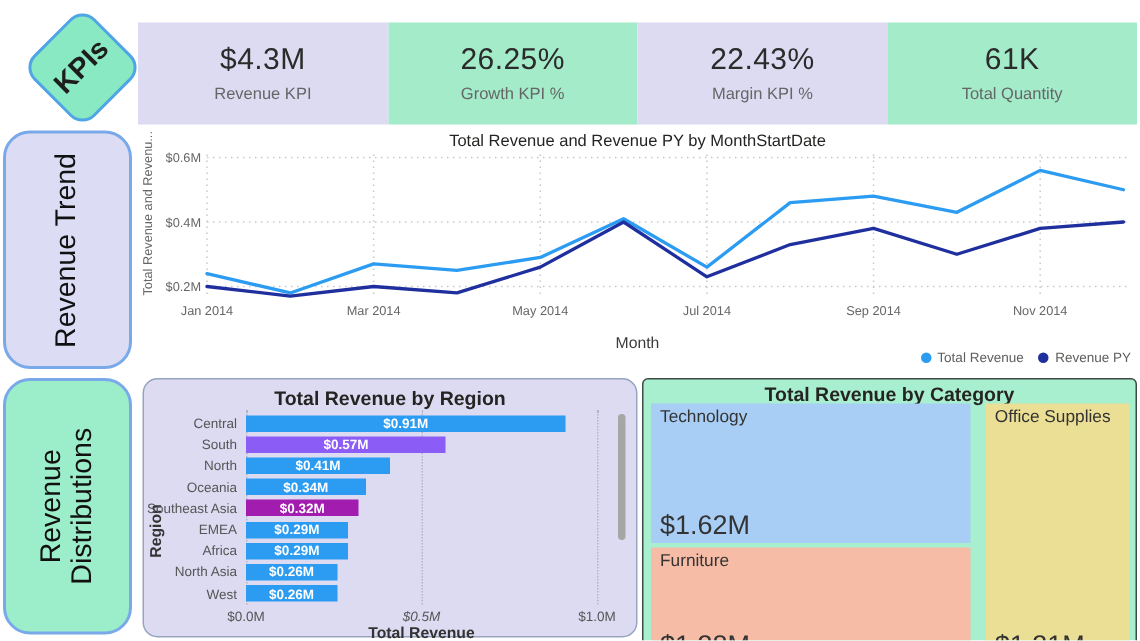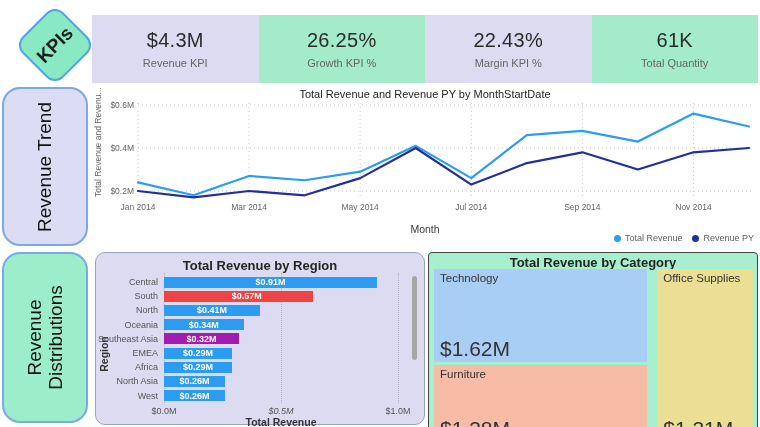--- a/index.html
+++ b/index.html
@@ -61,21 +61,21 @@
     background:#A7EFCF; border:1px solid #3E4A44; border-radius:4px; box-sizing:border-box; }
   .category-card .card-title { margin-top:2px; }
   .treemap { position:absolute; left:5px; right:4px; top:16px; bottom:3px; display:flex; gap:10px; }
   .tm-left { flex:69; display:flex; flex-direction:column; gap:3px; }
   .tm-right { flex:31; display:flex; }
   .tile { position:relative; padding:3px 6px; box-sizing:border-box; overflow:hidden; }
   .tile-tech { flex:55; }
   .tile-furn { flex:45; }
   .tile-office { flex:1; }
   .tile-name { font-size:11.5px; color:#333; display:block; }
-  .tile-value { position:absolute; left:6px; bottom:1px; font-size:21px; color:#333; }
+  .tile-value { position:absolute; left:6px; bottom:1px; font-size:18px; color:#333; }
 </style>
 </head>
 <body>
 
 <div class="dashboard">
 
   <div class="kpi-diamond">
     <span class="kpi-diamond-text">KPIs</span>
   </div>
   <div class="kpi-cards" id="kpi-cards">
@@ -150,21 +150,21 @@
         <div class="vgridline" style="left: 50%;"></div>
         <div class="vgridline" style="left: 100%;"></div>
         <div class="bar-row">
           <span class="bar-cat">Central</span>
           <div class="bar" style="width: 91%; background-color: rgb(43, 156, 242);">
             <span class="bar-val">$0.91M</span>
           </div>
         </div>
         <div class="bar-row">
           <span class="bar-cat">South</span>
-          <div class="bar" style="width: 57%; background-color: #ef4444; padding-left: 16px;">
+          <div class="bar" style="width: 57%; background-color: #8b5cf6;">
             <span class="bar-val">$0.57M</span>
           </div>
         </div>
         <div class="bar-row">
           <span class="bar-cat">North</span>
           <div class="bar" style="width: 41%; background-color: rgb(43, 156, 242);">
             <span class="bar-val">$0.41M</span>
           </div>
         </div>
         <div class="bar-row">

